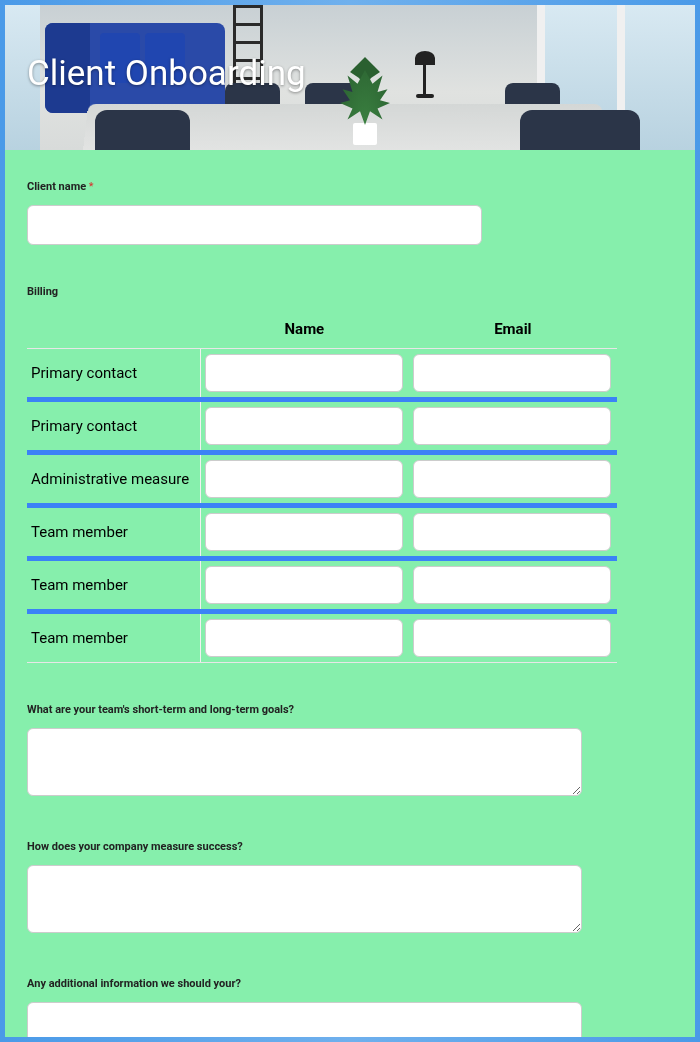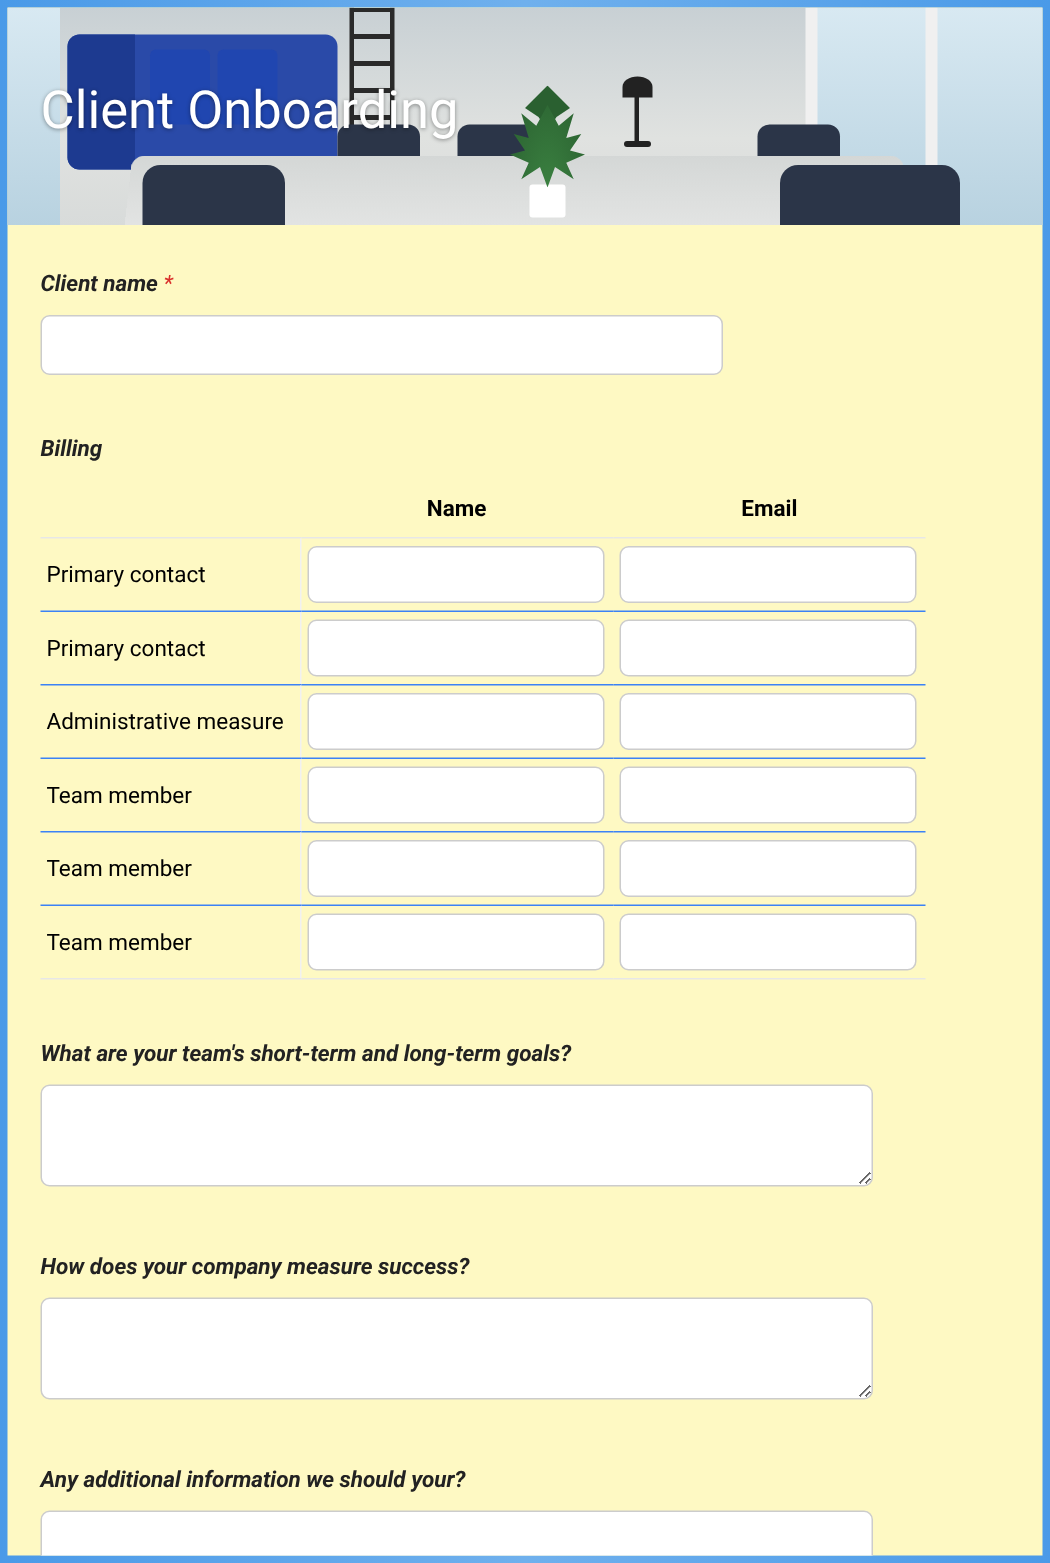--- a/index.html
+++ b/index.html
@@ -4,21 +4,21 @@
 <style>
   * { box-sizing: border-box; margin: 0; padding: 0; }
   body {
     font-family: Roboto, Arial, sans-serif;
     background: linear-gradient(to right, #4a9ae8, #6fb0ed, #4a9ae8);
     width: 700px;
     height: 1042px;
     padding: 5px;
   }
   .form-container {
-    background: #fef9c3;
+    background: #86efac;
     width: 100%;
     height: 100%;
     overflow: hidden;
   }
   .header-image {
     position: relative;
     width: 100%;
     height: 145px;
     background: linear-gradient(180deg, #c8d0d4 0%, #e0e2e0 60%, #d8dbda 100%);
     overflow: hidden;
@@ -103,36 +103,36 @@
   }
   .header-title {
     position: absolute; left: 22px; top: 48px;
     color: #fff; font-size: 35px; font-weight: 400;
     text-shadow: 0 1px 3px rgba(0,0,0,0.4);
   }
 
   .form-body { padding: 30px 22px 0 22px; }
   .field { margin-bottom: 40px; }
   .field-label {
-    font-weight: 700; font-size: 15px; color: #222; margin-bottom: 12px; display: block; font-style: italic;
+    font-weight: 700; font-size: 11px; color: #222; margin-bottom: 12px; display: block;
   }
   .required { color: #d9302c; font-weight: 400; }
   .text-input {
     width: 455px; height: 40px; padding: 8px 10px;
     border: 1px solid #ccc; border-radius: 6px; font-size: 15px;
     font-family: inherit;
   }
   .contacts-table { width: 590px; border-collapse: collapse; }
   .contacts-table th {
     font-weight: 700; font-size: 15px; padding: 10px 4px; text-align: center;
     border-bottom: 1px solid #e7e7e7;
   }
   .contacts-table th.rowhead-col { width: 173px; }
   .contacts-table td {
-    padding: 5px 4px; border-bottom: 1px solid #3b82f6;
+    padding: 5px 4px; border-bottom: 5px solid #3b82f6;
     vertical-align: middle; font-size: 15px;
   }
   .contacts-table td:first-child {
     border-right: 1px solid #f1f1f1; padding-left: 4px;
   }
   .contacts-table tr:last-child td { border-bottom: 1px solid #e7e7e7; }
   .cell-input {
     width: 198px; height: 38px; border: 1px solid #ccc; border-radius: 6px;
     padding: 6px 8px; font-size: 15px; font-family: inherit;
   }

